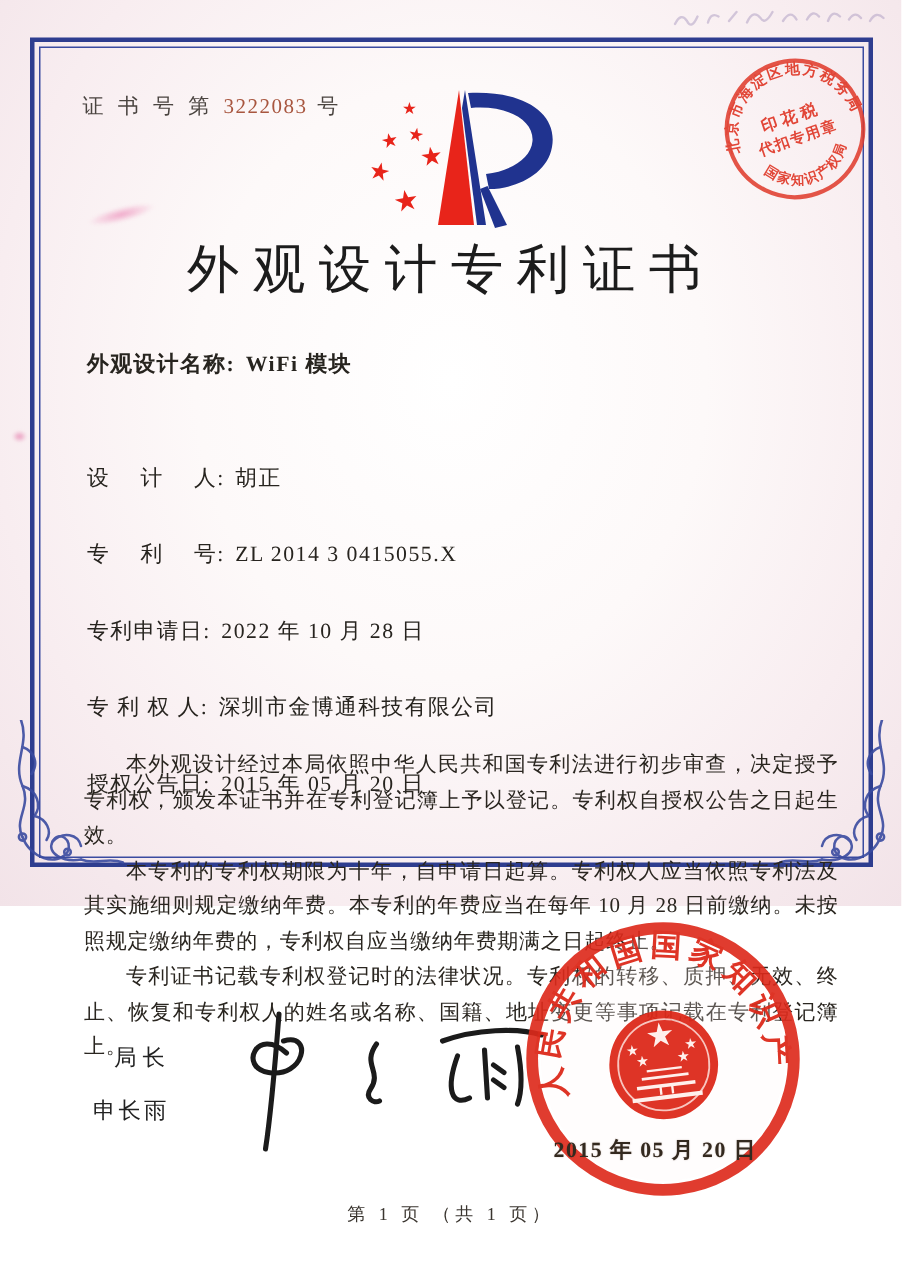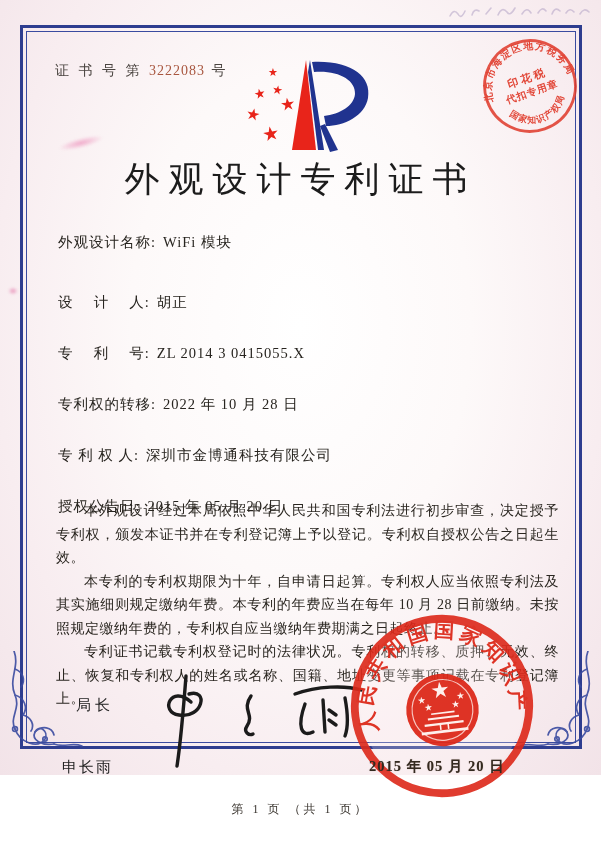--- a/index.html
+++ b/index.html
@@ -1,20 +1,20 @@
 <!DOCTYPE html>
 <html><head>
 <meta charset="utf-8">
 <style>
   * { margin:0; padding:0; box-sizing:border-box; }
   html,body { width:601px; height:856px; }
   body { font-family:"Liberation Serif", serif; overflow:hidden; }
 
   .page {
-    position:relative; width:601px; height:775px;
+    position:relative; width:601px; height:604px;
     background:
       radial-gradient(ellipse at 50% 42%, #ffffff 0%, #fdf9f9 40%, #f8edf0 72%, #f2e3e8 100%);
     padding-left: 43px;
   }
 
   
   .frame-outer {
     position:absolute; top:25px; left:20px; right:19px; bottom:26px;
     border:3px solid #2e3d8f; pointer-events:none;
   }
@@ -36,34 +36,34 @@
   
   .doc-title {
     position:absolute; top:156px; left:0; width:100%;
     text-align:center; font-size:35px; font-weight:normal;
     letter-spacing:9px; color:#1c1c1c;
   }
 
   
   .fields { position:absolute; top:233px; left:58px; right:40px; }
   .field-row { font-size:14.5px; color:#27241f; letter-spacing:1px; margin-bottom:32px; }
-  .field-row:first-child { margin-bottom:41px; }
+  .field-row:first-child { margin-bottom:57px;font-weight:bold; }
   .field-row .value { margin-left:7px; }
 
   
   .body-text {
     position:absolute; top:499px; left:56px; right:42px;
     font-size:14px; line-height:23.5px; color:#2a2620;
     text-align:justify; letter-spacing:0.5px;
   }
   .body-text p { text-indent:2em; }
 
   
   .sig-title { position:absolute; top:696px; left:76px; font-size:15px; letter-spacing:4px; color:#222; }
-  .sig-name  { position:absolute; top:758px; left:62px; font-size:15px; letter-spacing:2px; color:#222; }
+  .sig-name  { position:absolute; top:731px; left:62px; font-size:15px; letter-spacing:2px; color:#222; }
   .sig-script { position:absolute; top:668px; left:145px; }
 
   
   .tax-seal { position:absolute; top:34px; left:478px; transform:rotate(-19deg); opacity:.93; }
   .main-seal { position:absolute; top:608px; left:344px; transform:rotate(-7deg); opacity:.95; }
   .stamp-date {
     position:absolute; top:757px; left:369px; z-index:5;
     font-size:14.5px; font-weight:bold; color:#33291f; letter-spacing:1px;
     text-shadow:0 0 1px rgba(80,40,20,.35);
   }
@@ -164,21 +164,21 @@
     <div class="field-row">
       <span class="label">外观设计名称:</span><span class="value">WiFi 模块</span>
     </div>
     <div class="field-row">
       <span class="label">设　 计　 人:</span><span class="value">胡正</span>
     </div>
     <div class="field-row">
       <span class="label">专　 利　 号:</span><span class="value">ZL 2014 3 0415055.X</span>
     </div>
     <div class="field-row">
-      <span class="label">专利权的转移:</span><span class="value">2022 年 10 月 28 日</span>
+      <span class="label">专利申请日:</span><span class="value">2022 年 10 月 28 日</span>
     </div>
     <div class="field-row">
       <span class="label">专 利 权 人:</span><span class="value">深圳市金博通科技有限公司</span>
     </div>
     <div class="field-row">
       <span class="label">授权公告日:</span><span class="value">2015 年 05 月 20 日</span>
     </div>
   </div>
 
   <div class="body-text">

